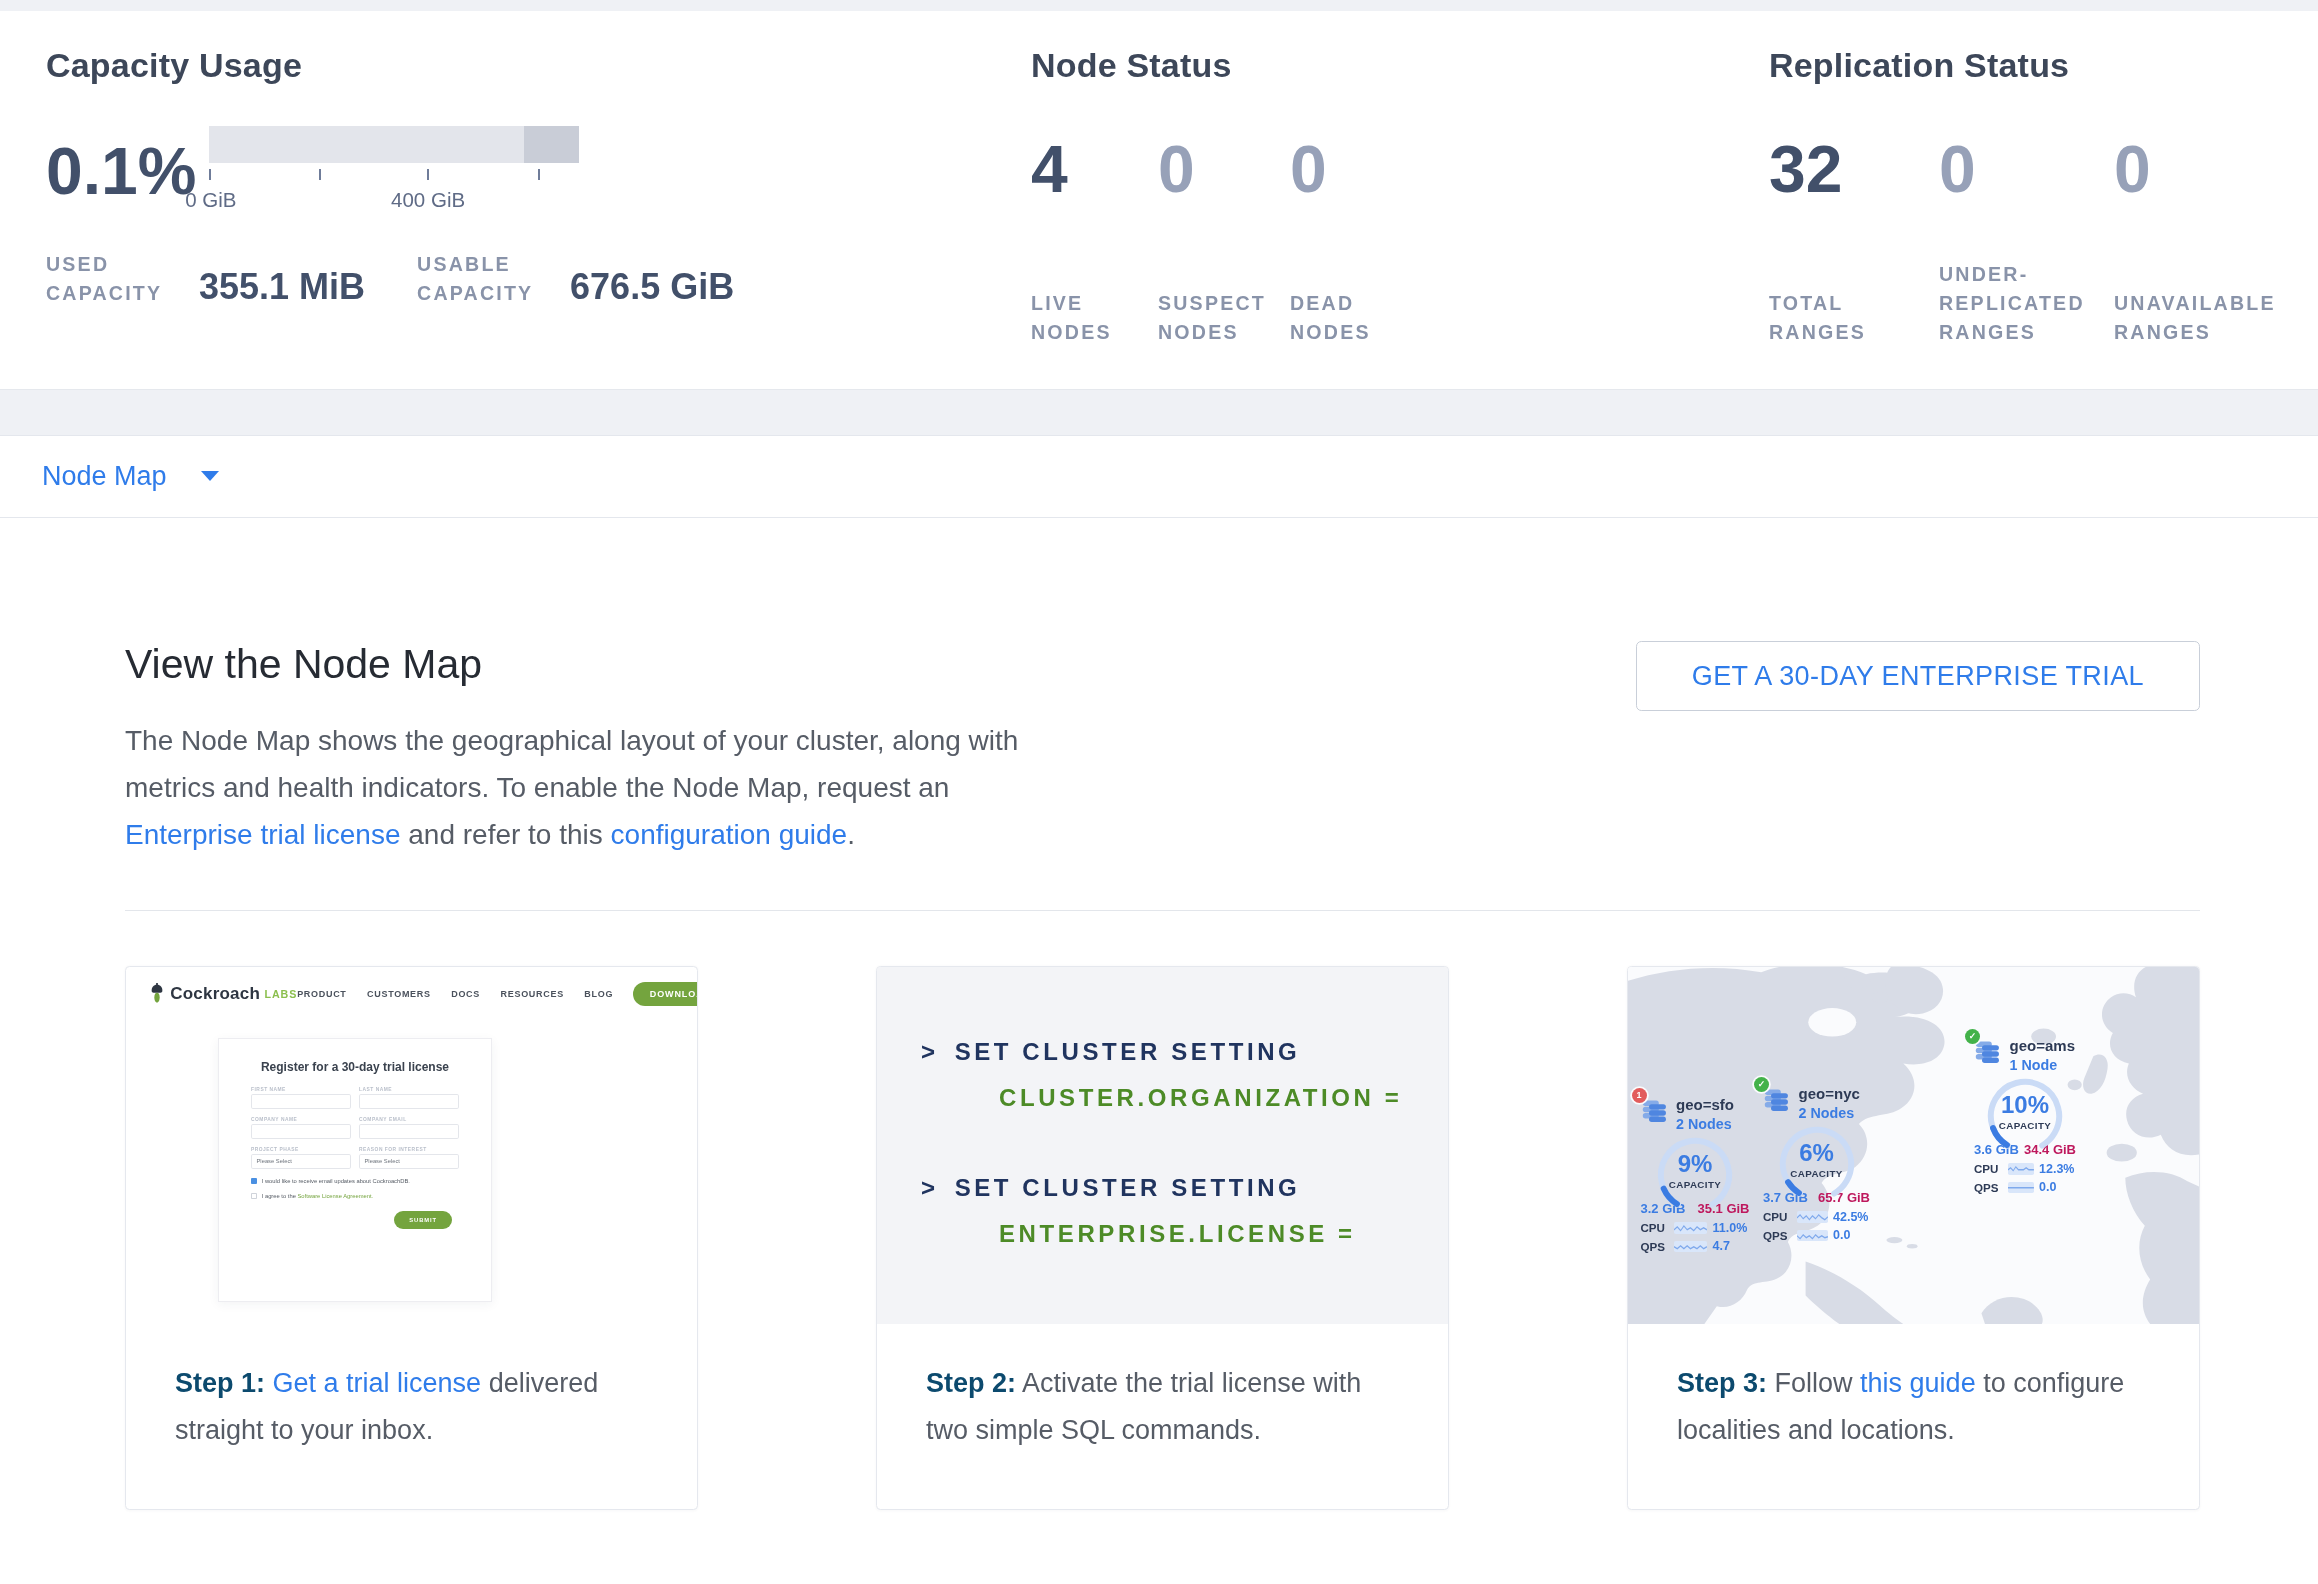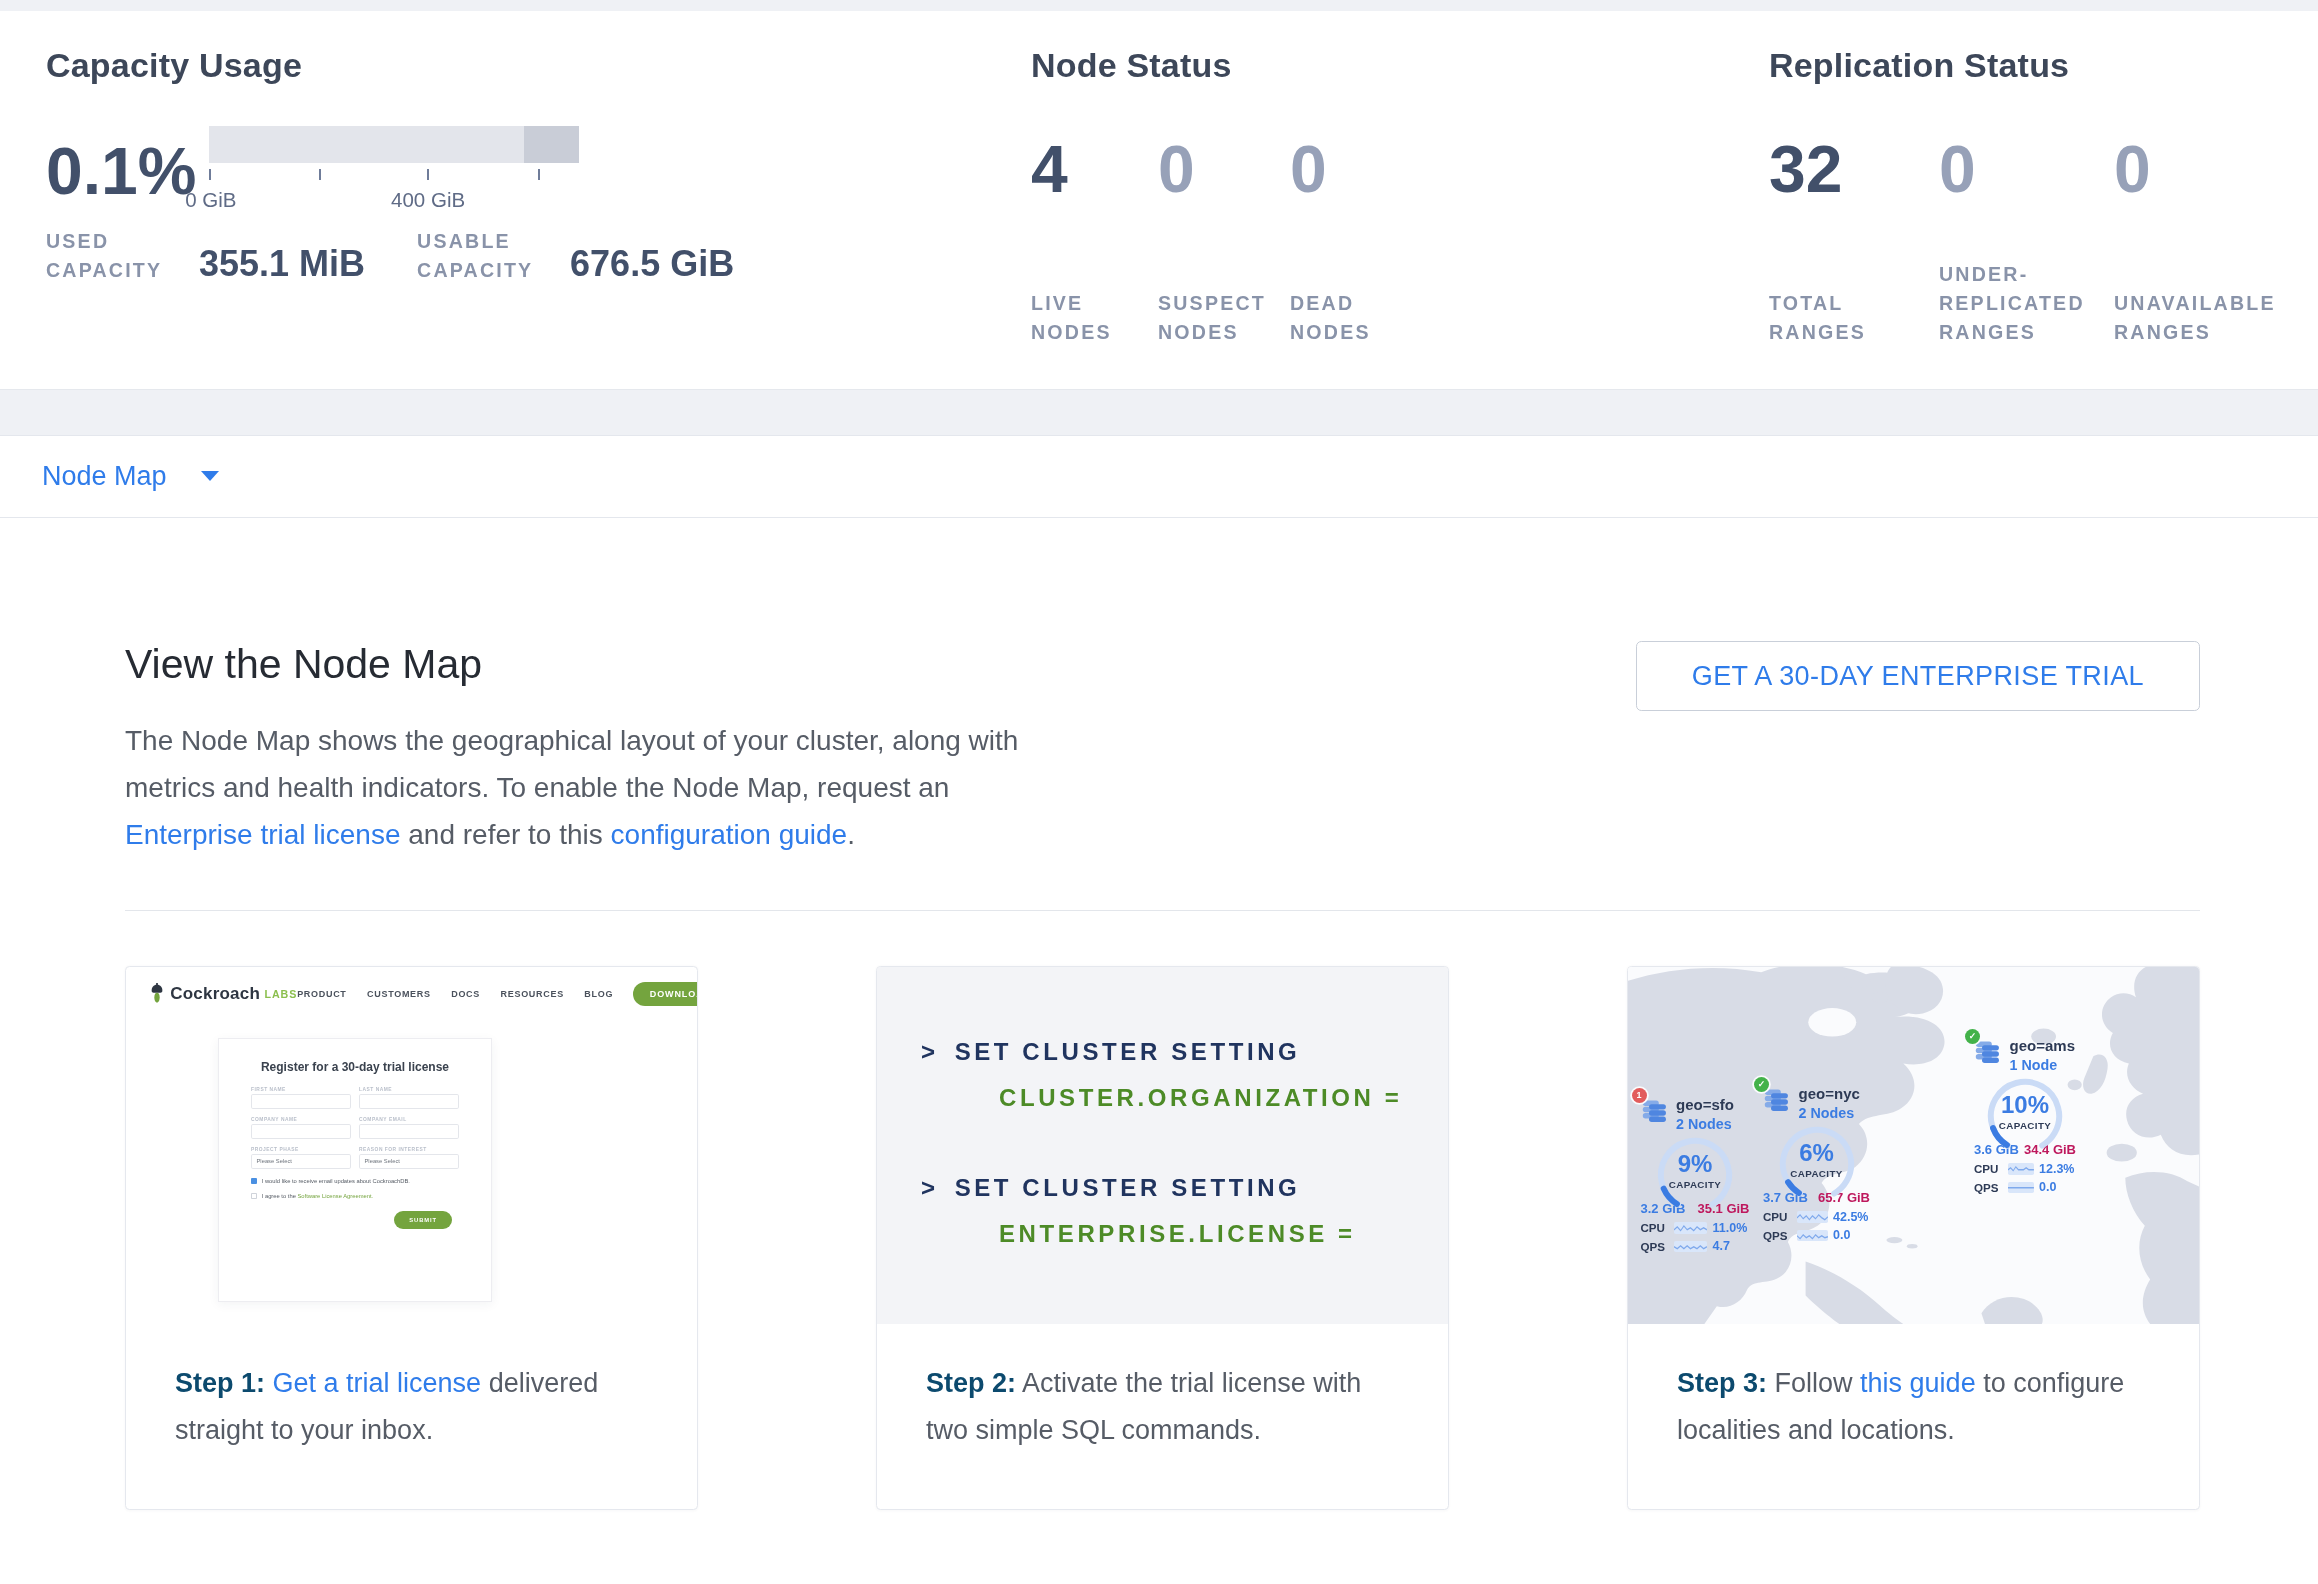--- a/index.html
+++ b/index.html
@@ -14,21 +14,21 @@
   .group-title { font-size:34px; line-height:41px; font-weight:700; color:#3d4759; letter-spacing:0.2px; }
 
   .cap-row { display:flex; align-items:flex-start; margin-top:40px;gap:24px; }
   .cap-pct { font-size:66px; font-weight:600; color:#42506a; line-height:1; width:132px; margin-top:12.5px; }
   .cap-bar-wrap { width:370px; margin-left:7.1px; }
   .cap-bar { position:relative; height:37px; background:#e3e5eb; overflow:hidden; }
   .cap-bar .seg-dark { position:absolute; right:0; top:0; bottom:0; width:55px; background:#c9cdd7; }
   .cap-axis { position:relative; height:64px; }
   .tick { position:absolute; top:6.2px; width:1.8px; height:11.6px; background:#6f7c99; }
   .tick-label { position:absolute; top:25px; transform:translateX(-50%); font-size:20.5px; color:#5f6b86; white-space:nowrap; }
-  .cap-stats { display:flex; align-items:flex-end; }
+  .cap-stats { display:flex; align-items:flex-end; margin-top:23px; }
   .cap-label { width:153px; font-size:19.6px; line-height:29px; font-weight:700; letter-spacing:2.2px; color:#8993a9; }
   .cap-value { font-size:36px; font-weight:600; color:#42506a; line-height:1; margin:0 52px 2.7px 0; white-space:nowrap; }
 
   .stat-cols { display:flex; margin-top:50px; }
   .stat-col { display:flex; flex-direction:column; justify-content:space-between; height:211px; }
   .col-nodes .stat-col:nth-child(1){ width:127px; } .col-nodes .stat-col:nth-child(2){ width:132px; } .col-nodes .stat-col:nth-child(3){ width:134px; }
   .col-repl .stat-col:nth-child(1){ width:170px; } .col-repl .stat-col:nth-child(2){ width:175px; } .col-repl .stat-col:nth-child(3){ width:192px; }
   .stat-value { font-size:66px; font-weight:600; line-height:1; color:#97a1b8; }
   .stat-col.strong .stat-value { color:#42506a; }
   .stat-label { font-size:19.6px; line-height:29px; font-weight:700; letter-spacing:2.2px; color:#8993a9; }

